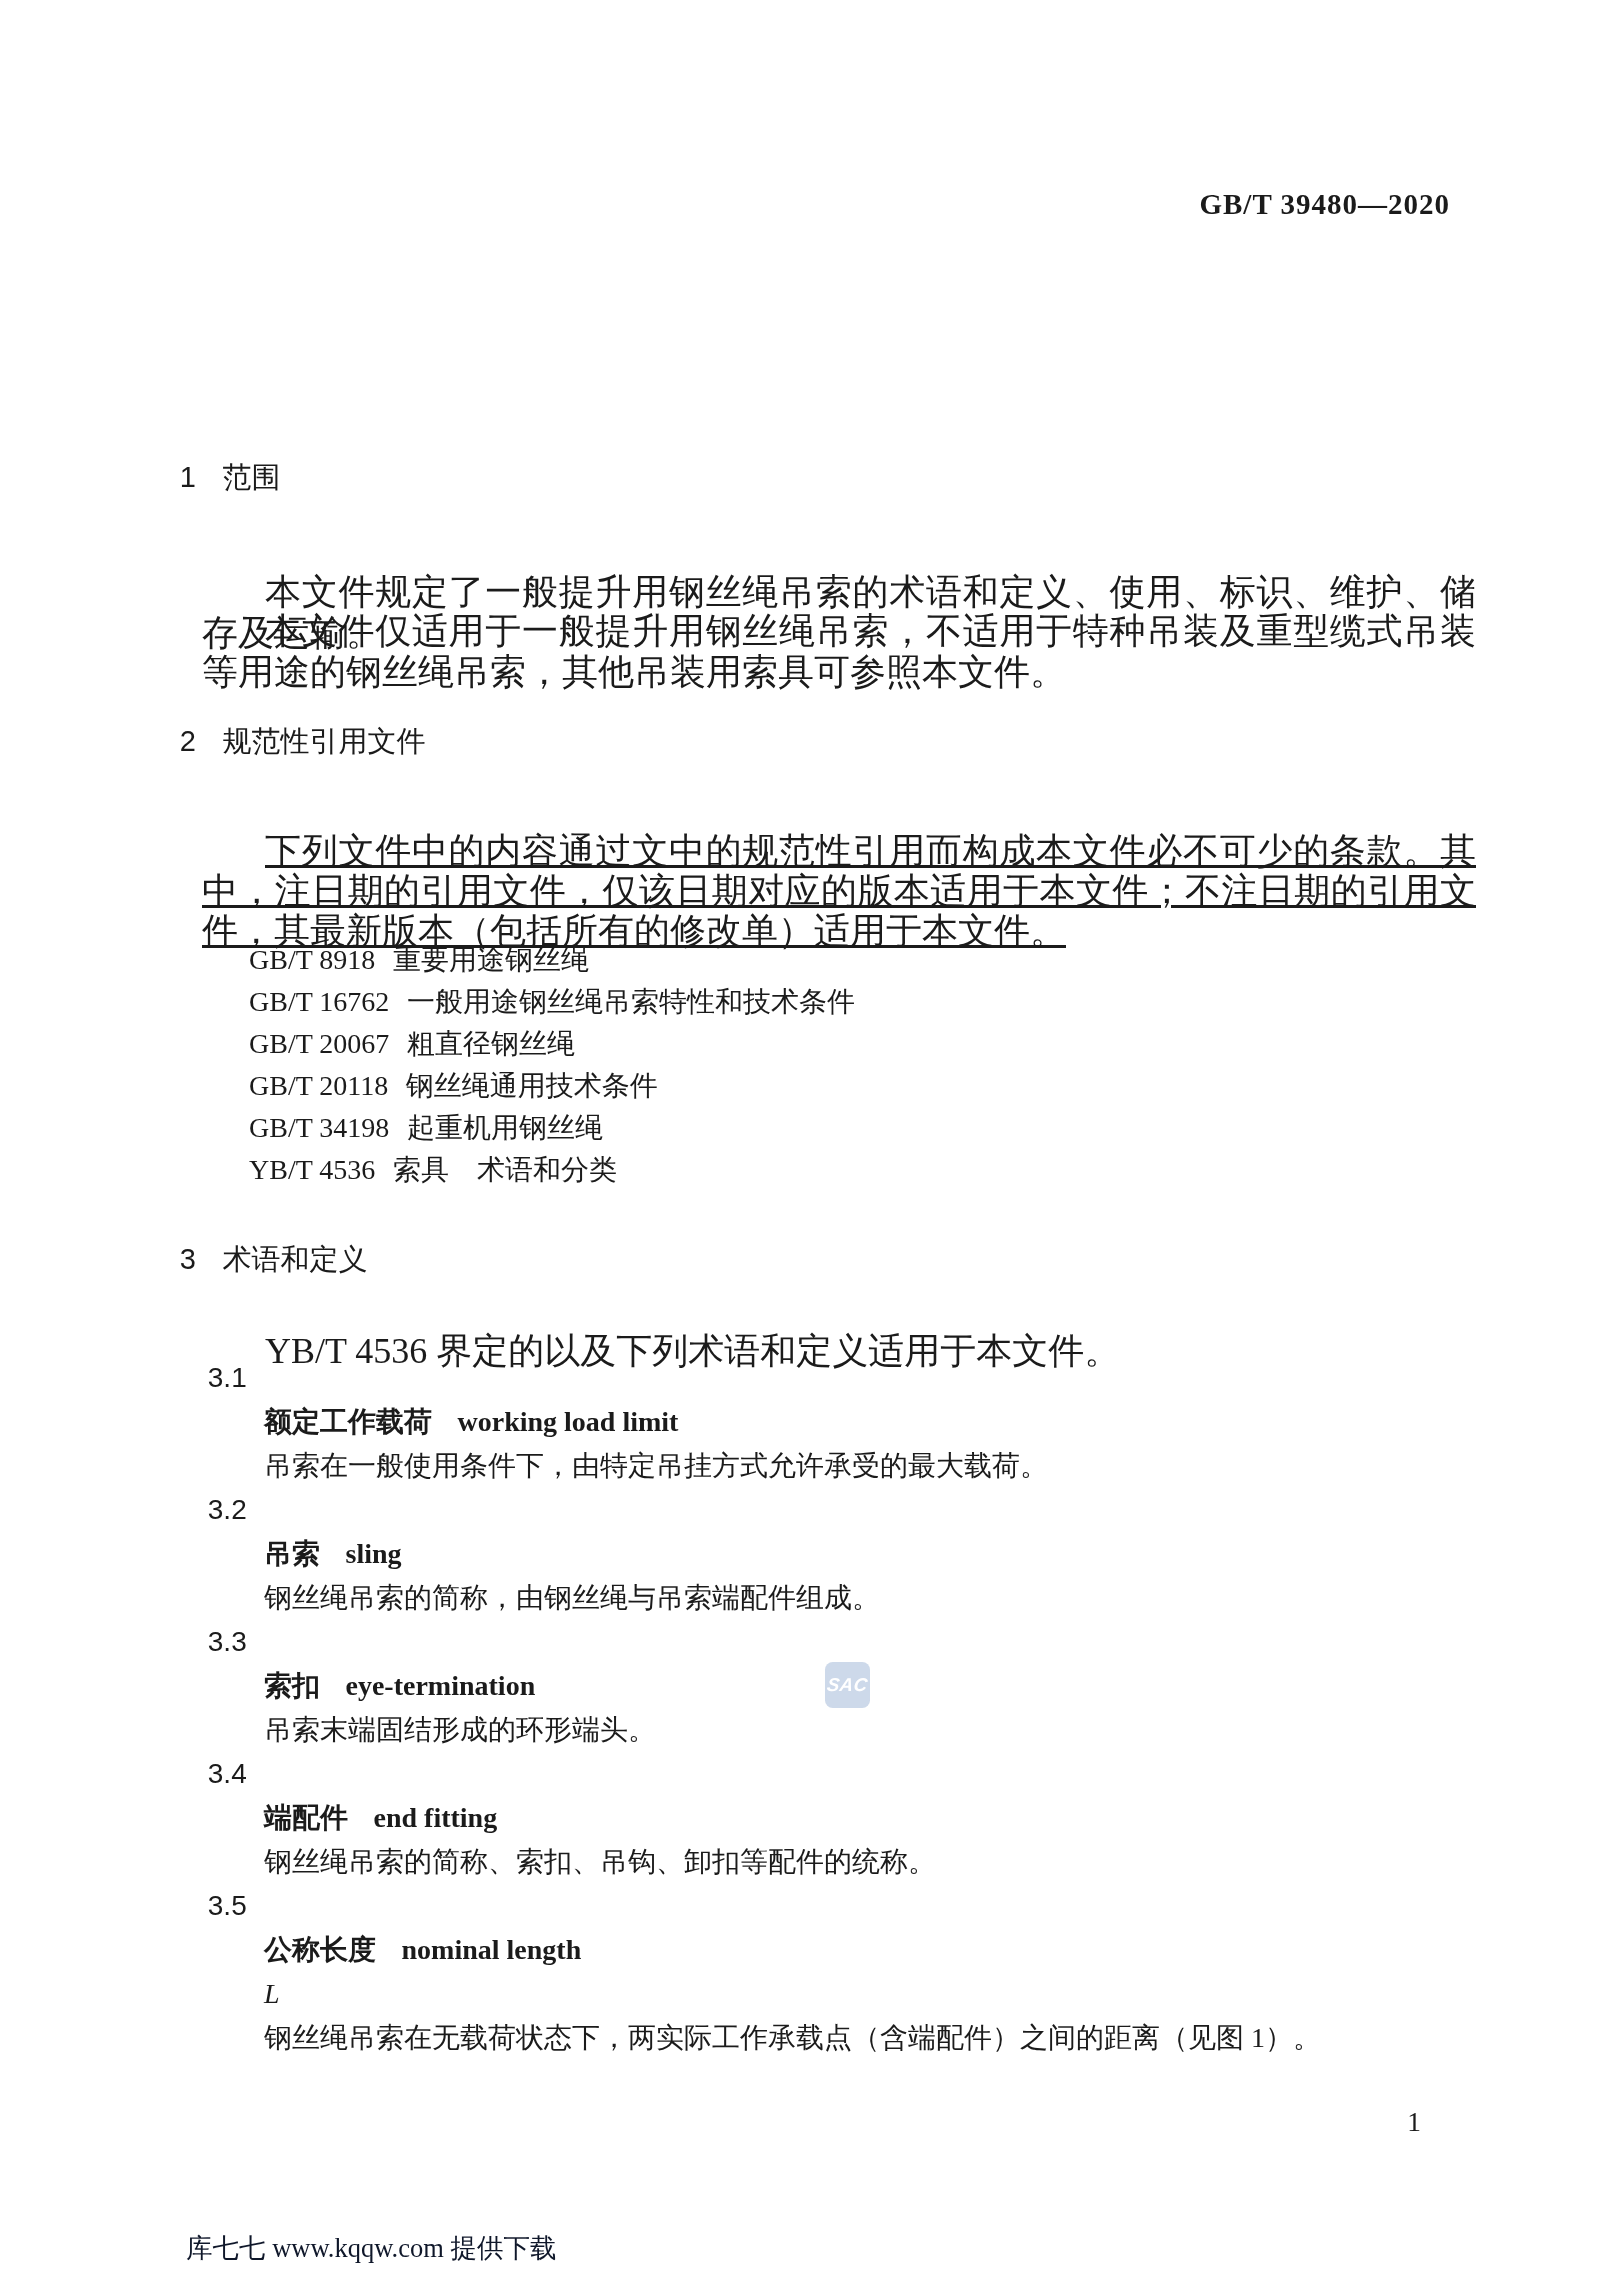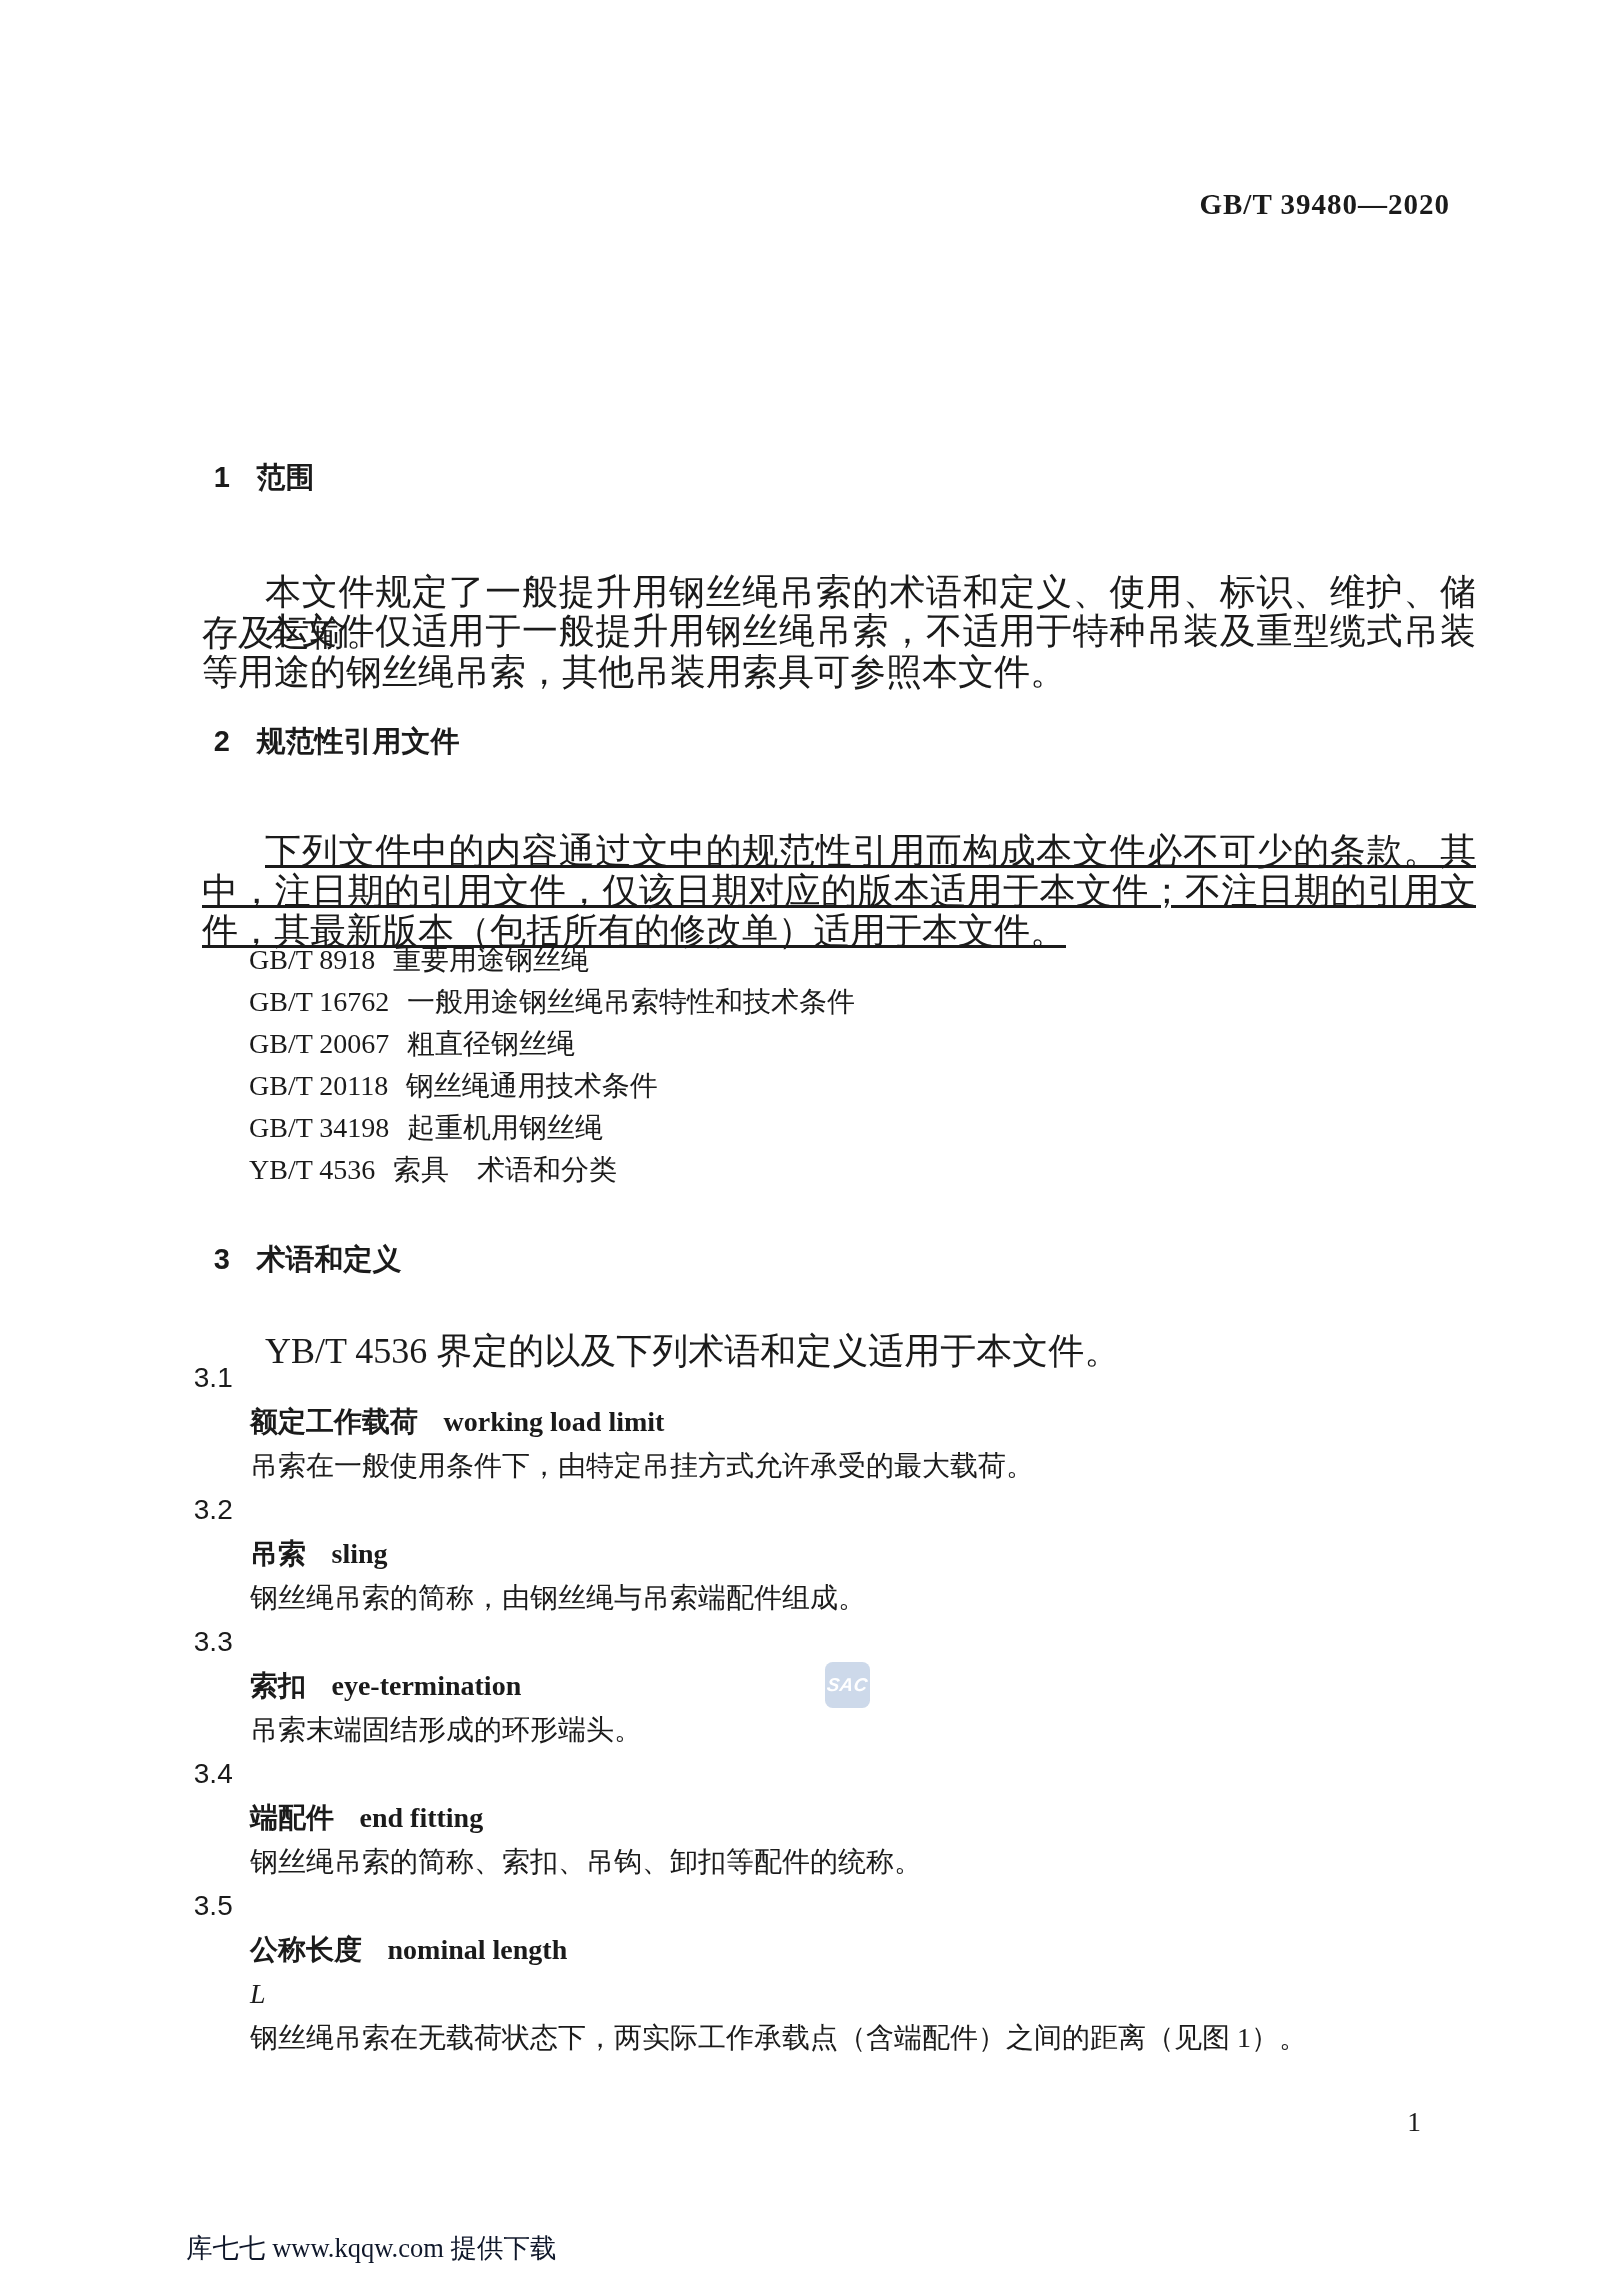--- a/index.html
+++ b/index.html
@@ -31,26 +31,26 @@
     text-align: center;
     font-family: "Liberation Sans", "DejaVu Sans", sans-serif;
     font-weight: bold;
     font-size: 43px;
     line-height: 51px;
     white-space: nowrap;
   }
   .title .title-gap { margin-left: 43px; }
   .sec-h {
     position: absolute;
-    left: 204px;
+    left: 170px;
     width: 1274px;
     padding-left: 9.8px;
     box-sizing: border-box;
     font-family: "Liberation Sans", "DejaVu Sans", sans-serif;
-    font-weight: bold;
+    font-weight: normal;
     font-size: 29px;
     line-height: 33px;
     white-space: nowrap;
   }
   .sec-h .sec-num { margin-right: 26.5px; }
   .body {
     position: absolute;
     left: 186px;
     width: 1274px;
     margin: 16px;
@@ -65,21 +65,21 @@
     left: 249px;
     margin: 0;
     padding: 0;
     list-style: none;
     font-size: 28px;
   }
   .refs li { line-height: 42px; white-space: nowrap; }
   .refs .ref-code { margin-right: 17.6px; }
   .terms {
     position: absolute;
-    left: 186px;
+    left: 200px;
     width: 1274px;
     font-size: 28px;
   }
   .terms > div { line-height: 44px; }
   .t-num {
     padding-left: 7.8px;
     font-family: "Liberation Sans", "DejaVu Sans", sans-serif;
     font-size: 28px;
   }
   .t-name { padding-left: 64px; white-space: nowrap; }

